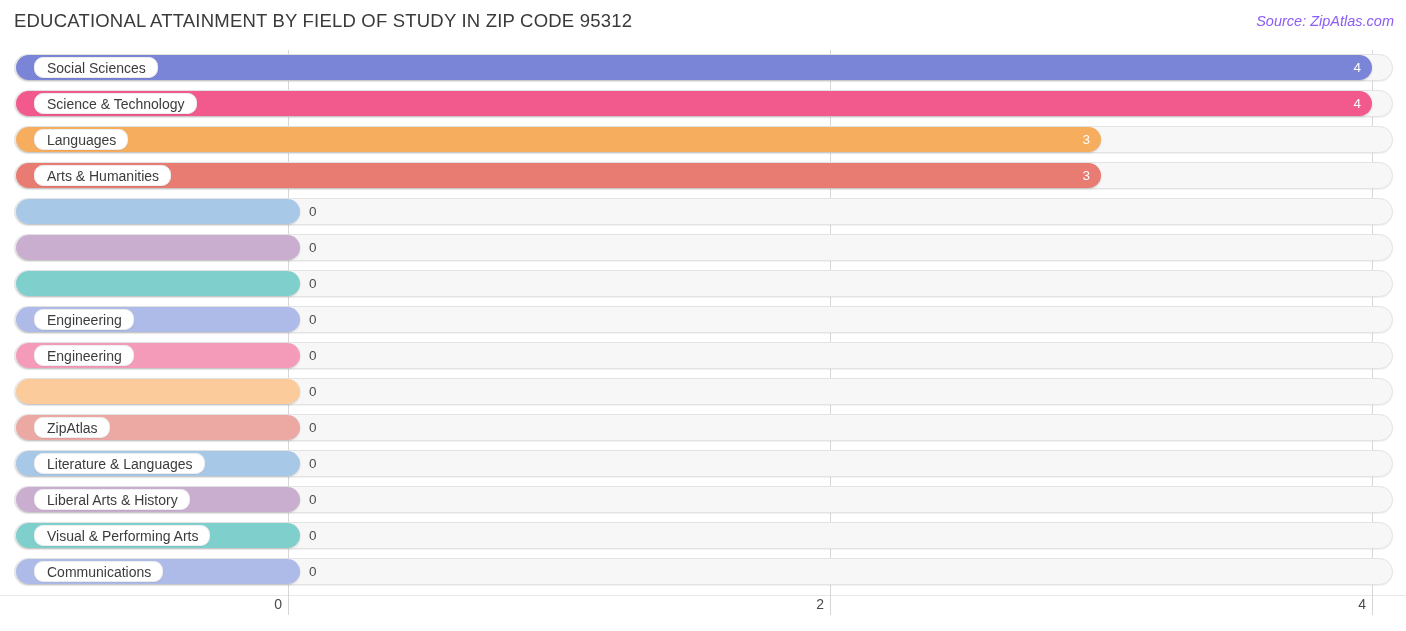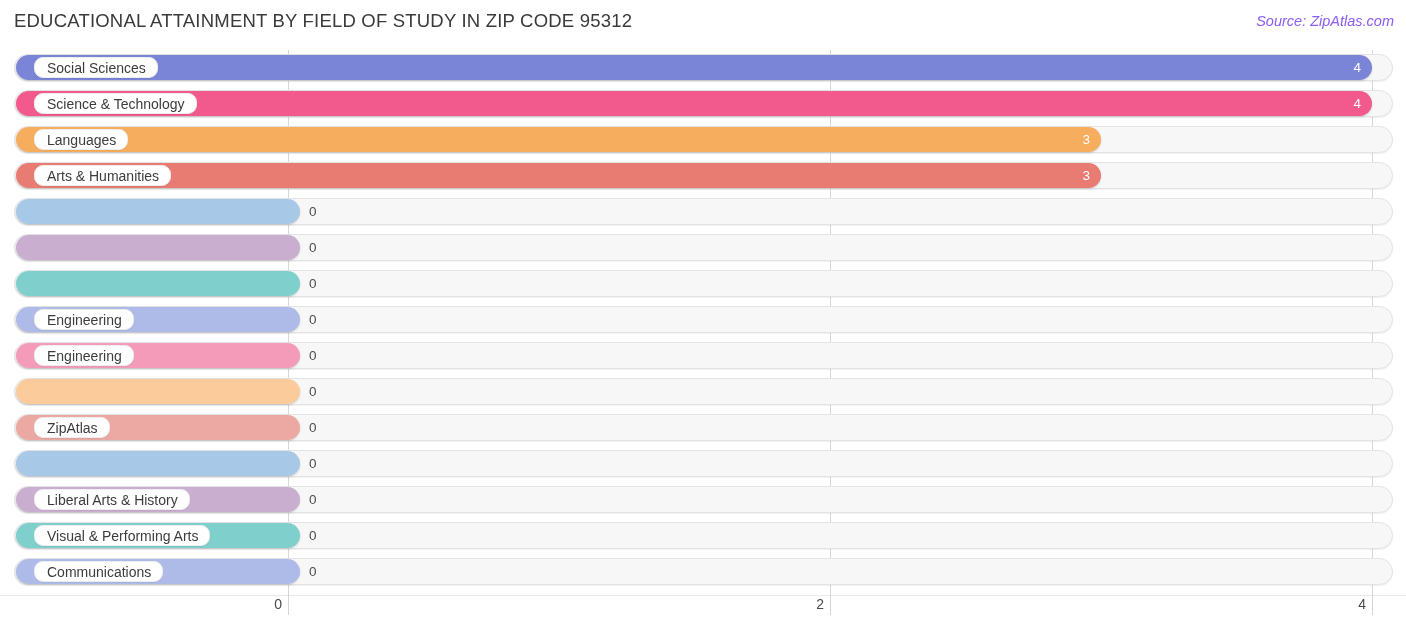--- a/index.html
+++ b/index.html
@@ -242,20 +242,21 @@
         <div class="bar" style="width: 284px; background: rgb(236, 169, 164);">
           <span class="bar-value outside">0</span>
         </div>
         <div class="label-pill">ZipAtlas</div>
       </div>
       <div class="row">
         <div class="track"></div>
         <div class="bar" style="width: 284px; background: rgb(168, 200, 232);">
           <span class="bar-value outside">0</span>
         </div>
+        <div class="label-pill">Literature &amp; Languages</div>
       </div>
       <div class="row">
         <div class="track"></div>
         <div class="bar" style="width: 284px; background: rgb(201, 174, 208);">
           <span class="bar-value outside">0</span>
         </div>
         <div class="label-pill">Liberal Arts &amp; History</div>
       </div>
       <div class="row">
         <div class="track"></div>

